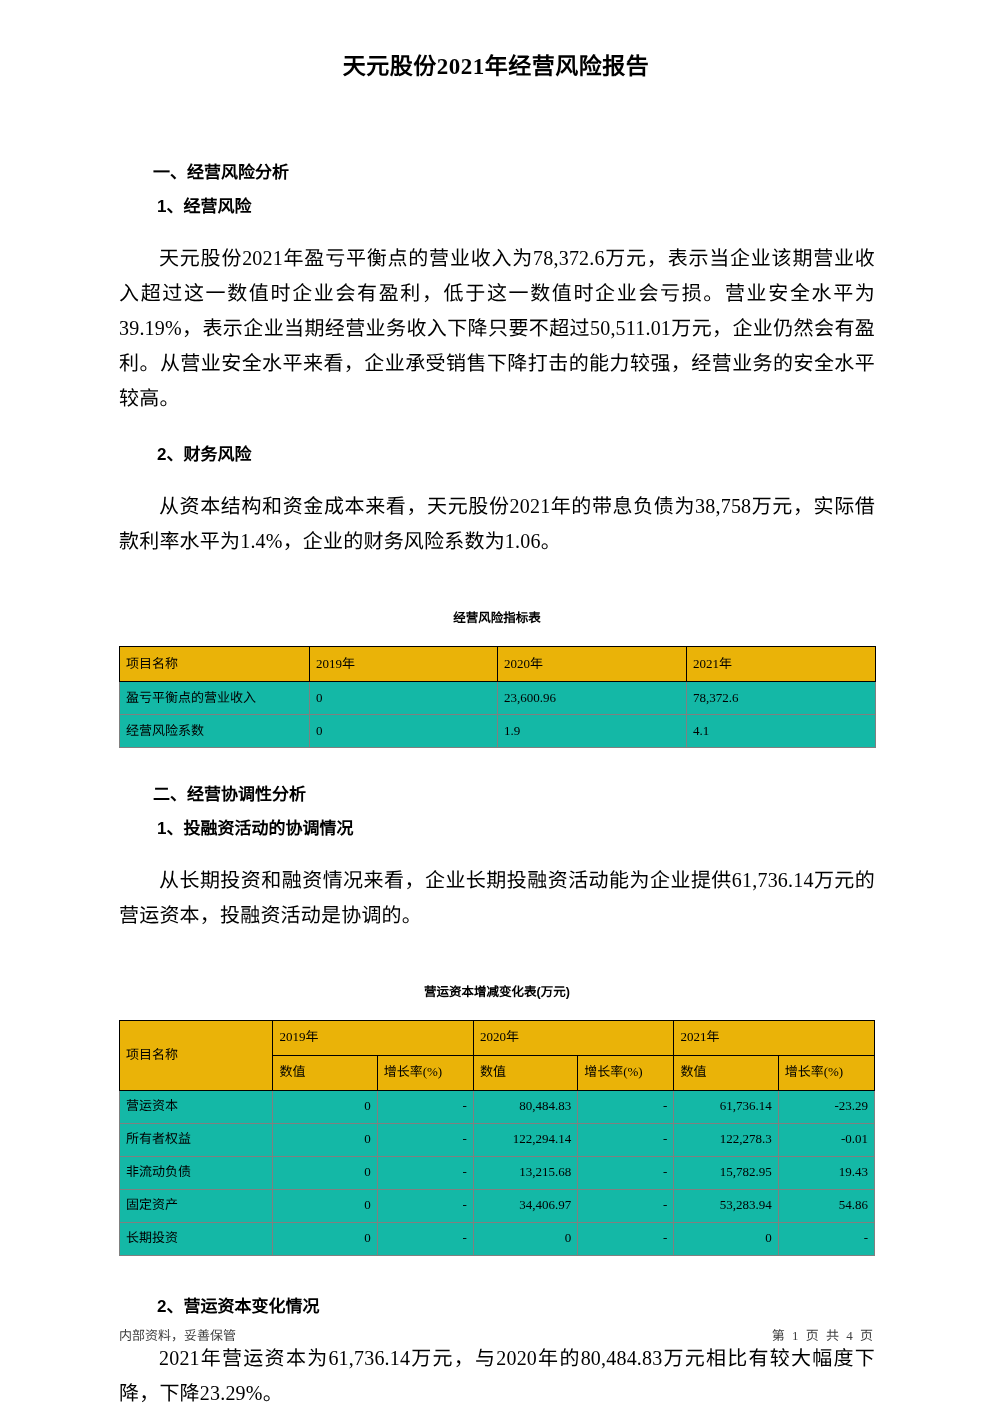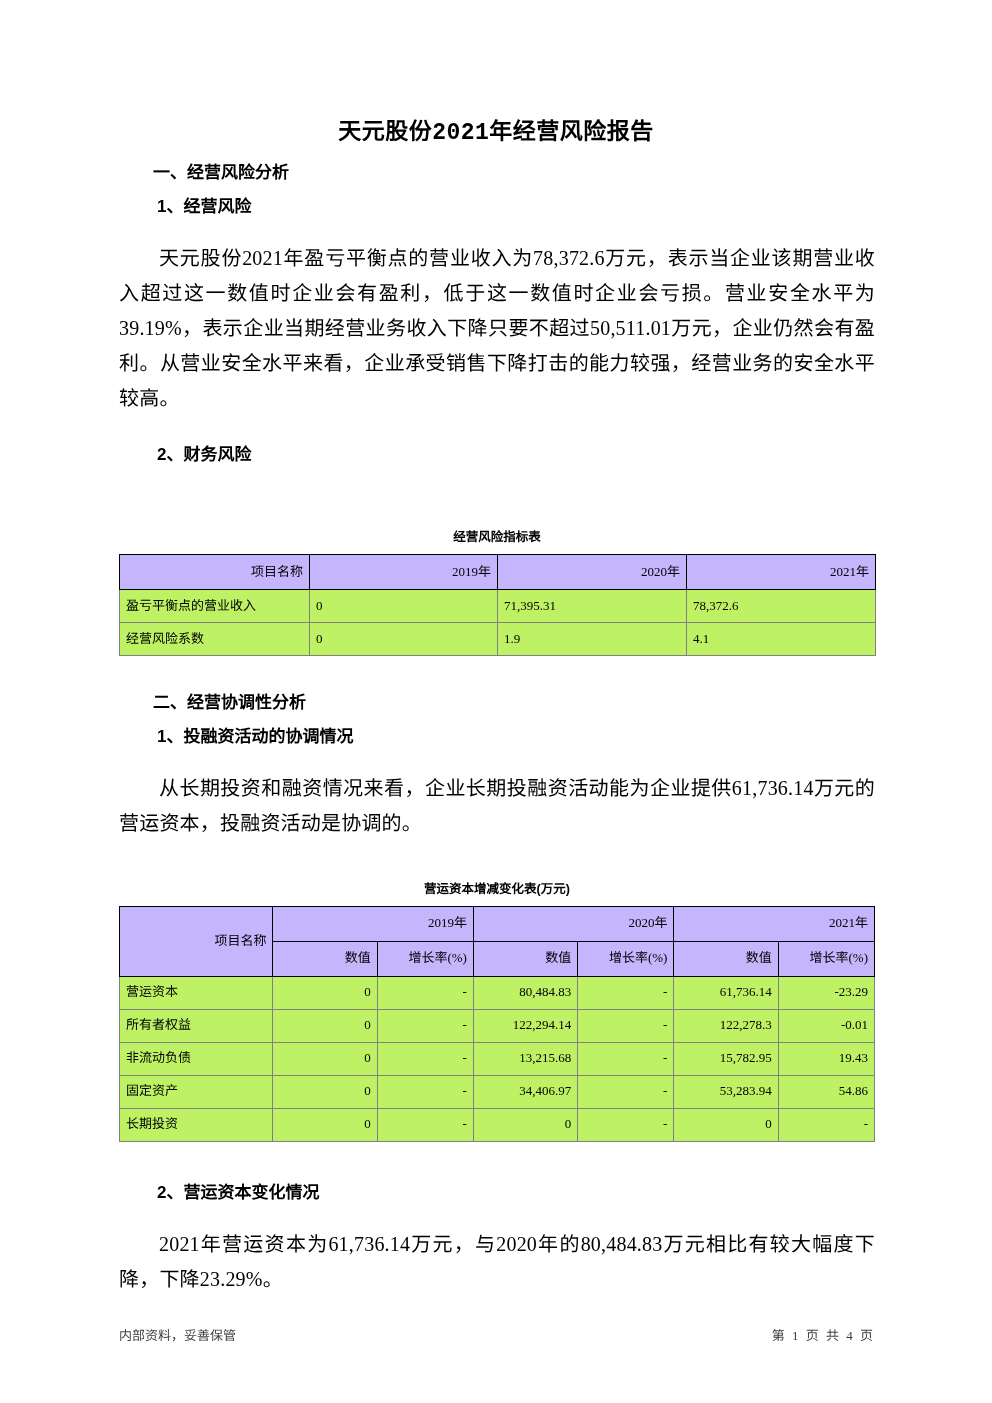--- a/index.html
+++ b/index.html
@@ -25,26 +25,26 @@
   .content {
     position: absolute;
     left: 119px;
     top: 0;
     width: 756px;
   }
 
   
   .doc-title {
     text-align: center;
-    font-family: Liberation Mono, monospace;
+    font-family: Liberation Serif, serif;
     font-weight: bold;
     font-size: 23px;
     letter-spacing: 0.5px;
     margin: 0;
-    padding-top: 120px;
+    padding-top: 53px;
     line-height: 1.2;
   }
 
   
   .h1 {
     font-family: "Liberation Sans", "DejaVu Sans", sans-serif;
     font-weight: bold;
     font-size: 17px;
     margin: 0;
     padding-left: 34px;
@@ -71,21 +71,21 @@
     text-indent: 2em;
     letter-spacing: 0.2px;
   }
 
   
   .tbl-caption {
     text-align: center;
     font-family: "Liberation Sans", "DejaVu Sans", sans-serif;
     font-weight: bold;
     font-size: 12.5px;
-    margin: 4px;
+    margin: 15px;
     line-height: 1.1;
     padding-bottom: 5px;
   }
 
   
   table.rpt {
     border-collapse: collapse;
     width: 756px;
     table-layout: fixed;
     font-size: 13px;
@@ -94,28 +94,28 @@
   table.rpt td {
     border: 1px solid #808080;
     padding: 5px 6px;
     line-height: 1.25;
     font-weight: normal;
     vertical-align: middle;
     overflow: hidden;
     white-space: nowrap;
   }
   table.rpt thead th {
-    background: #c4b5fd;
+    background: #eab308;
     color: #000000;
-    text-align: right;
+    text-align: left;
     border-color: #000000;
     height: 24px;
   }
   table.rpt tbody td {
-    background: #bef264;
+    background: #14b8a6;
     height: 22px;
   }
   .t-left   { text-align: left; }
   .t-right  { text-align: right; }
   .t-center { text-align: center; }
 
   
   .tbl1 col.c0 { width: 190px; }
   .tbl1 col.c1 { width: 188px; }
   .tbl1 col.c2 { width: 189px; }
@@ -153,20 +153,21 @@
 
     <div class="h1">一、经营风险分析</div>
     <div class="gap-h1-h2"></div>
     <div class="h2">1、经营风险</div>
     <div class="gap-h2-p"></div>
     <p class="para">天元股份2021年盈亏平衡点的营业收入为78,372.6万元，表示当企业该期营业收入超过这一数值时企业会有盈利，低于这一数值时企业会亏损。营业安全水平为39.19%，表示企业当期经营业务收入下降只要不超过50,511.01万元，企业仍然会有盈利。从营业安全水平来看，企业承受销售下降打击的能力较强，经营业务的安全水平较高。</p>
 
     <div class="spacer-md"></div>
     <div class="h2">2、财务风险</div>
     <div class="gap-h2-p"></div>
+    <p class="para">从资本结构和资金成本来看，天元股份2021年的带息负债为38,758万元，实际借款利率水平为1.4%，企业的财务风险系数为1.06。</p>
 
     <div class="spacer-lg"></div>
 
     <div class="tbl-caption">经营风险指标表</div>
     <table class="rpt tbl1">
       <colgroup>
           <col class="c0">
           <col class="c1">
           <col class="c2">
           <col class="c3">
@@ -176,21 +177,21 @@
           <th class="t-center">项目名称</th>
           <th class="t-center">2019年</th>
           <th class="t-center">2020年</th>
           <th class="t-center">2021年</th>
         </tr>
       </thead>
       <tbody>
         <tr>
           <td class="t-left">盈亏平衡点的营业收入</td>
           <td class="t-left">0</td>
-          <td class="t-left">71,395.31</td>
+          <td class="t-left">23,600.96</td>
           <td class="t-left">78,372.6</td>
         </tr>
         <tr>
           <td class="t-left">经营风险系数</td>
           <td class="t-left">0</td>
           <td class="t-left">1.9</td>
           <td class="t-left">4.1</td>
         </tr>
       </tbody>
     </table>

